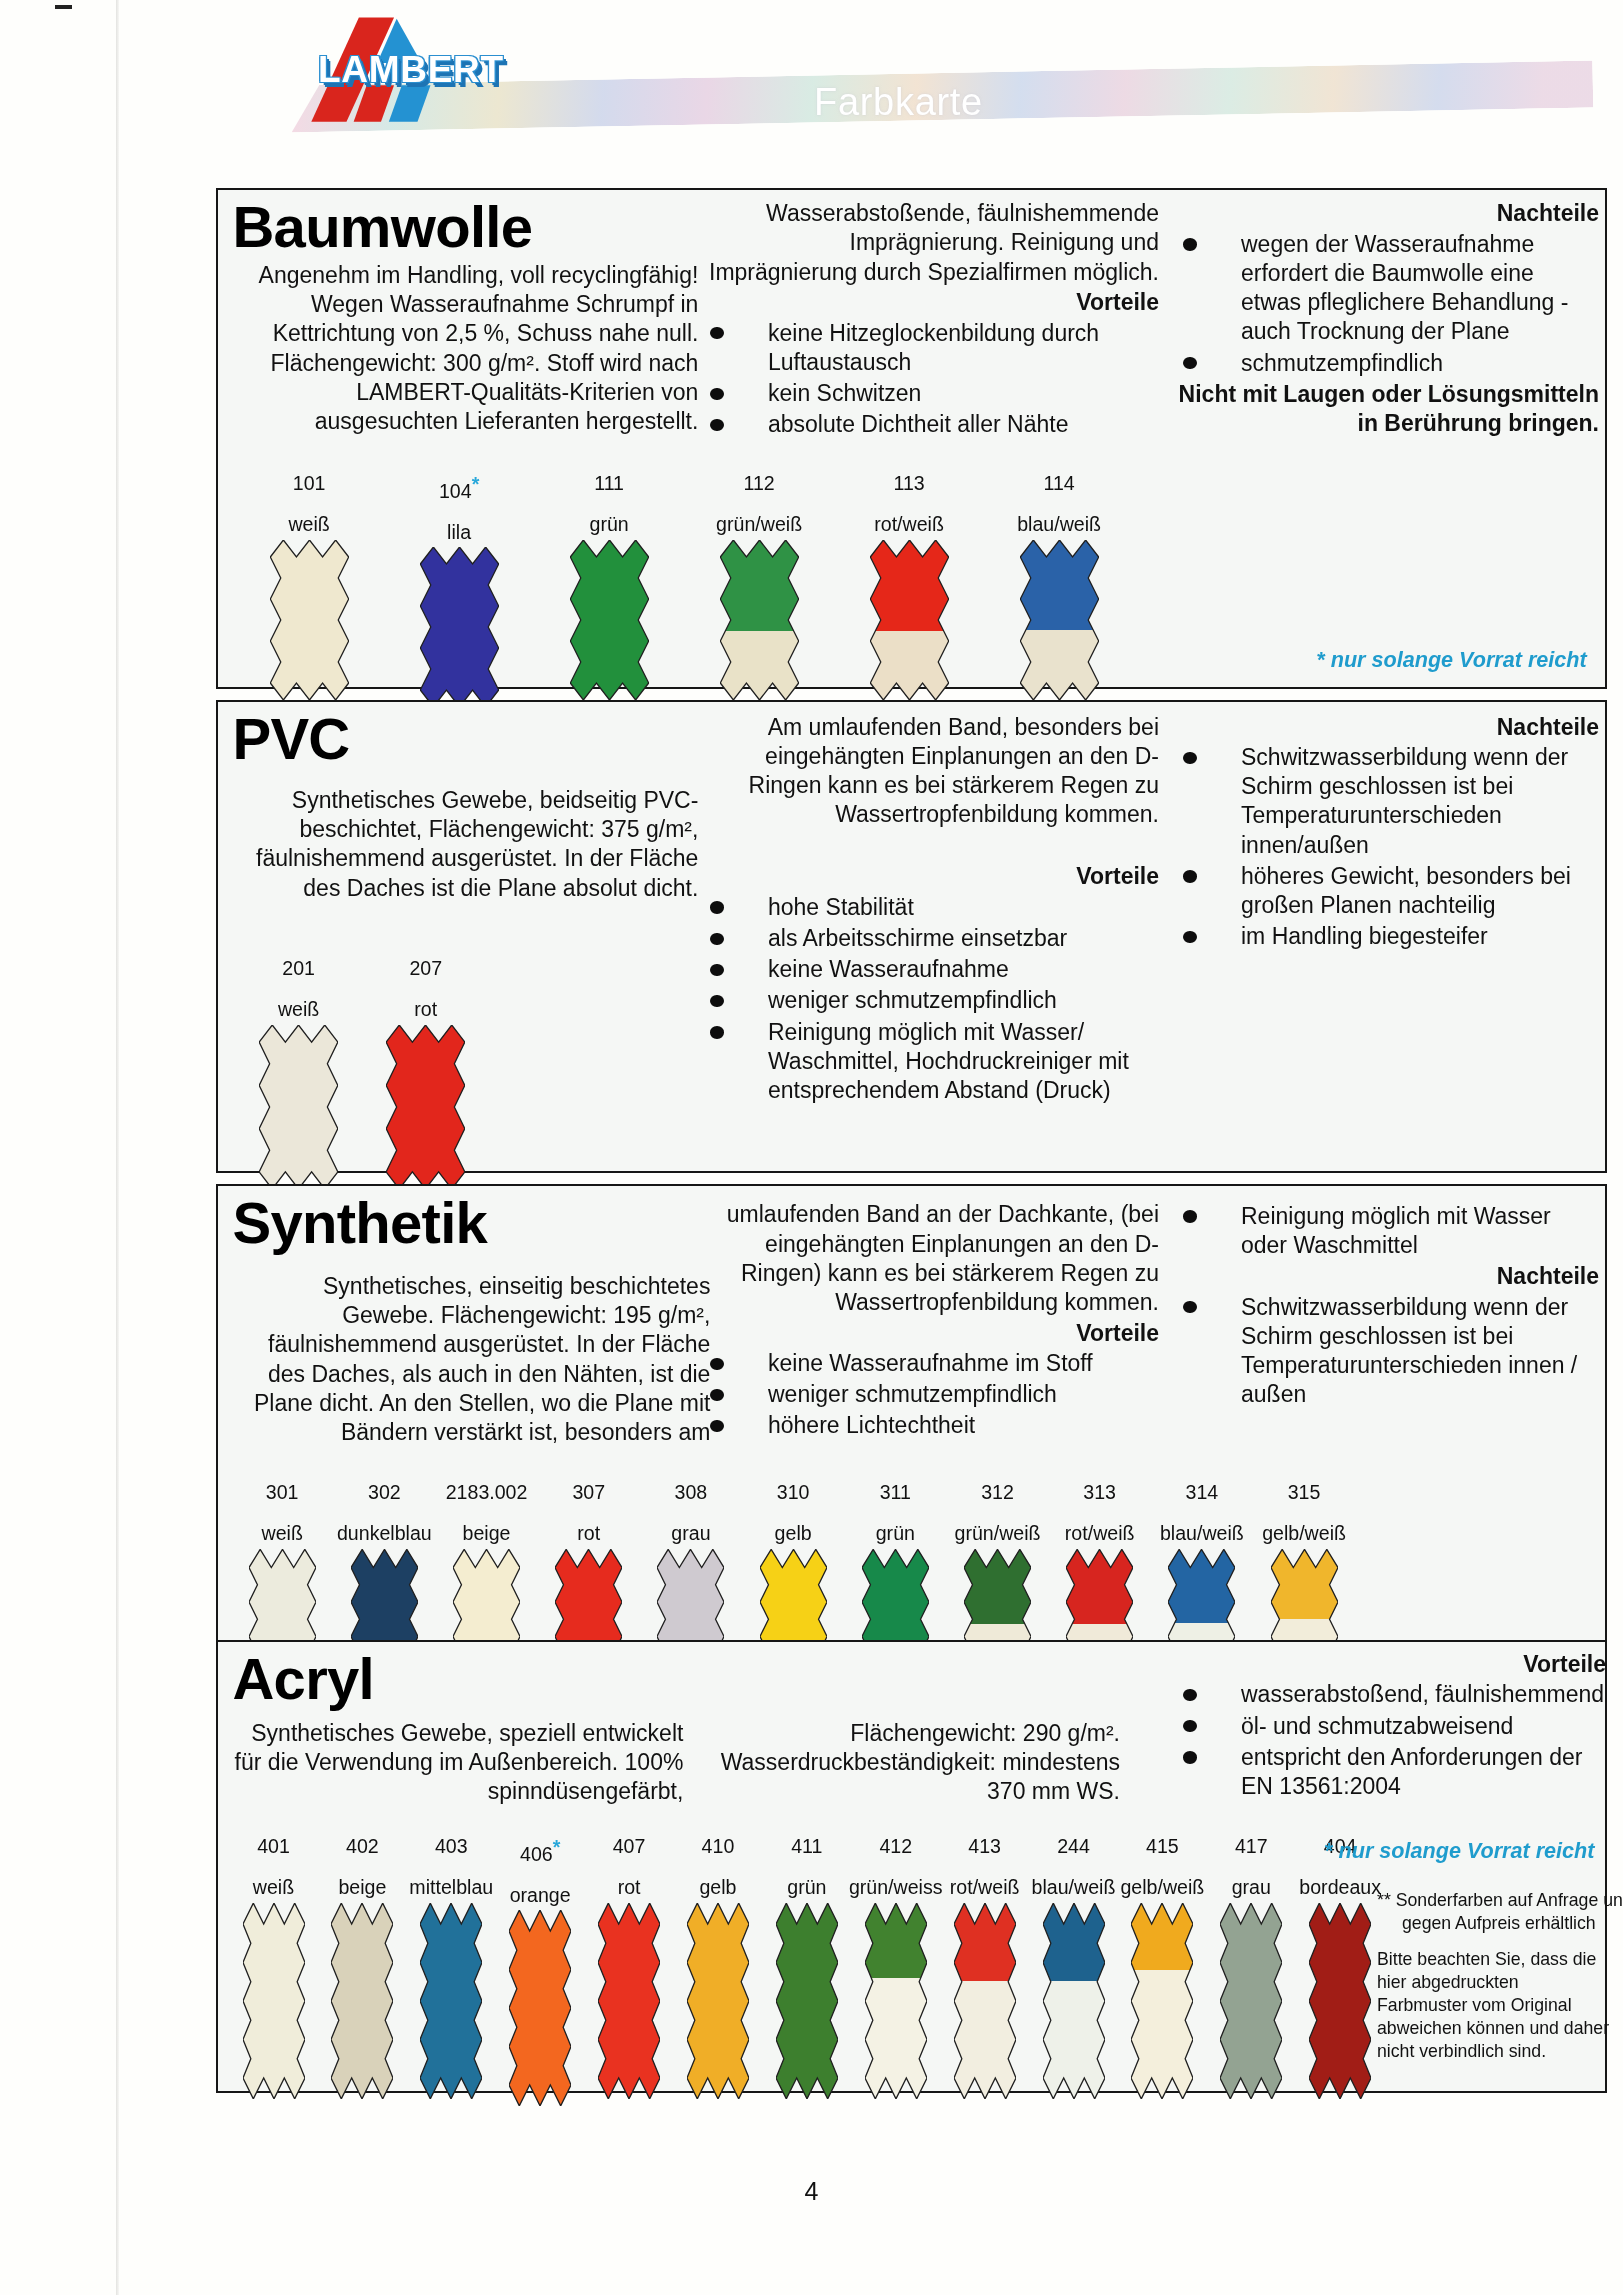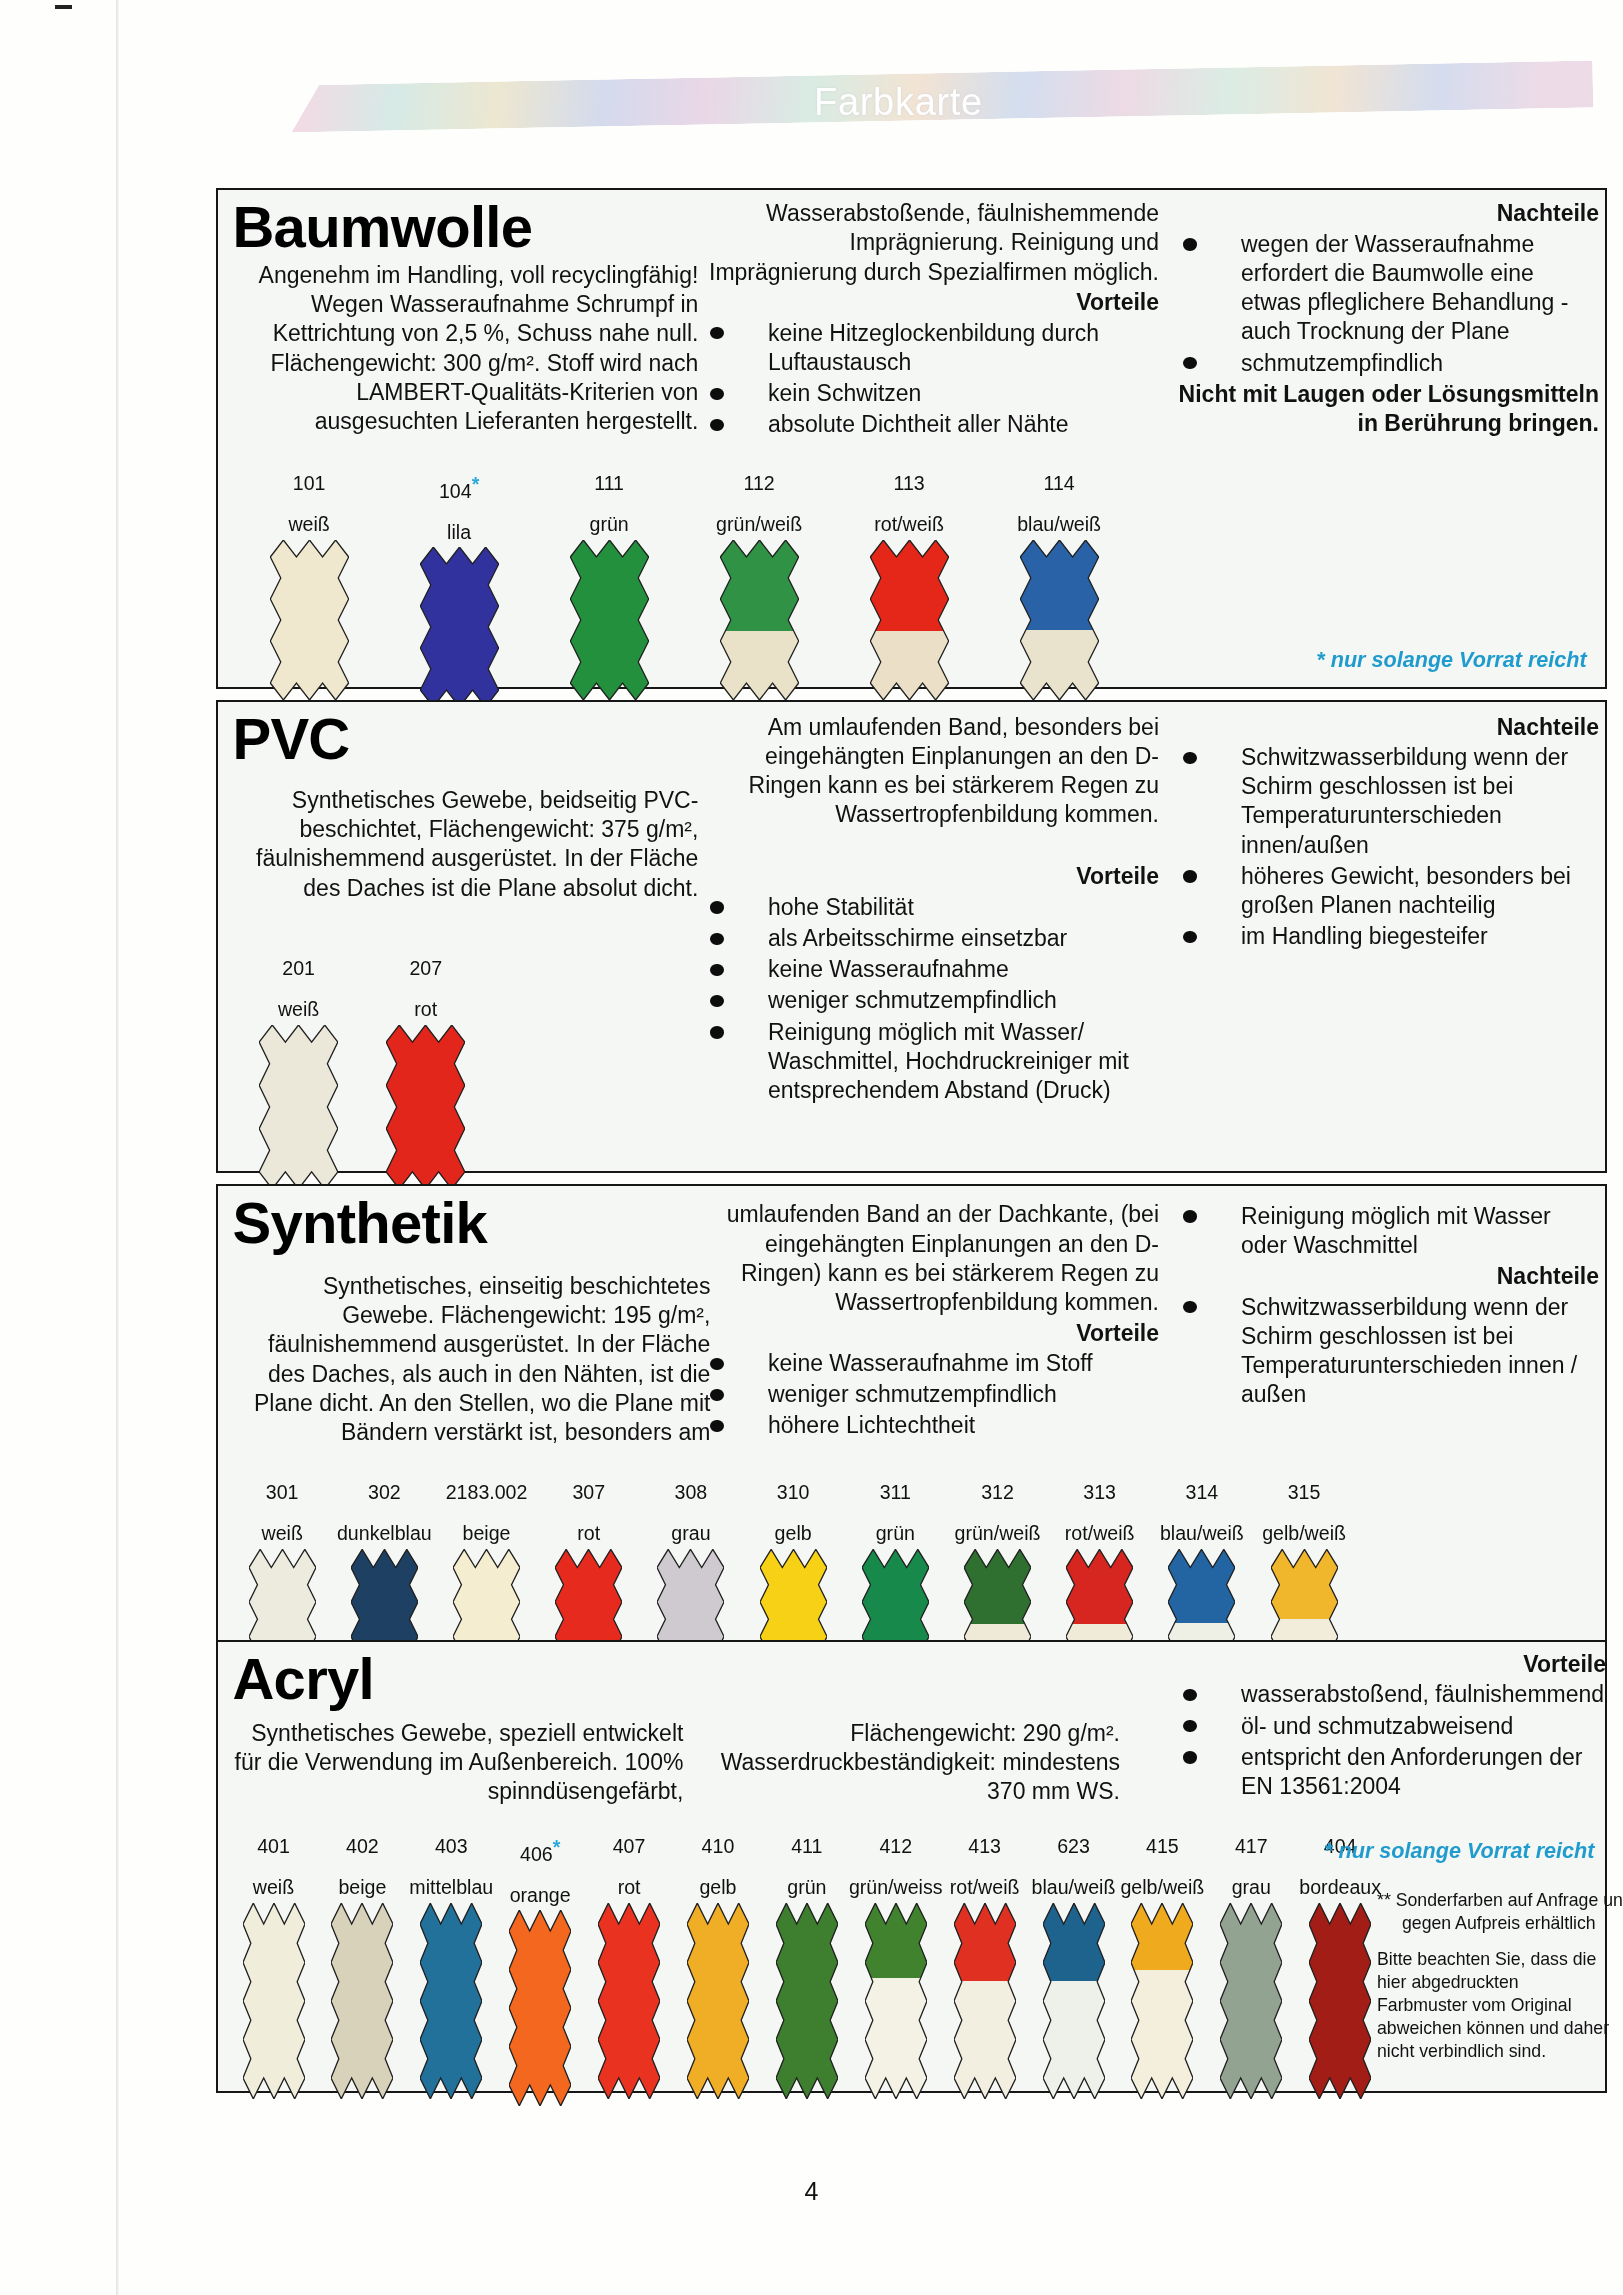--- a/index.html
+++ b/index.html
@@ -66,20 +66,29 @@
 </style>
 </head>
 <body>
 
 <div class="page">
   <div class="scan-edge"></div>
   <div class="scan-mark"></div>
 
   <div class="band"></div>
   <div class="band-title">Farbkarte</div>
+  <div class="logo">
+    <svg width="242" height="114" viewBox="0 0 370 175">
+      <polygon points="55,170 128,10 182,10 109,170" fill="#d9251d"></polygon>
+      <polygon points="186,12 224,80 156,80" fill="#2492d2"></polygon>
+      <polygon points="120,170 140,114 182,114 162,170" fill="#d9251d"></polygon>
+      <polygon points="174,170 194,114 238,114 218,170" fill="#2492d2"></polygon>
+    </svg>
+    <div class="logo-text">LAMBERT</div>
+  </div>
 
   <div class="box box-baumwolle">
     <div class="sec-title">Baumwolle</div>
     <div class="col" style="left:14.4px;top:71px;width:466px;">
       <p>Angenehm im Handling, voll recyclingfähig! Wegen Wasseraufnahme Schrumpf in Kettrichtung von 2,5 %, Schuss nahe null. Flächengewicht: 300 g/m². Stoff wird nach LAMBERT-Qualitäts-Kriterien von ausgesuchten Lieferanten hergestellt.</p>
     </div>
     <div class="col" style="left:483px;top:9.2px;width:458px;">
       <p>Wasserabstoßende, fäulnishemmende Imprägnierung. Reinigung und Imprägnierung durch Spezialfirmen möglich.</p>
       <p class="h-bold">Vorteile</p>
       <ul class="bullets">
@@ -587,21 +596,21 @@
                 <stop offset="0" stop-color="#df3022"></stop>
                 <stop offset="0.4" stop-color="#df3022"></stop>
                 <stop offset="0.4" stop-color="#f2eee0"></stop>
                 <stop offset="1" stop-color="#f2eee0"></stop>
               </linearGradient>
             </defs>
             <polygon points="0.0,32.0 15.8,0.0 31.7,32.0 47.5,0.0 63.3,32.0 79.2,0.0 95.0,32.0 83.0,61.5 95.0,91.0 83.0,120.5 95.0,150.0 83.0,179.5 95.0,209.0 83.0,238.5 95.0,268.0 79.2,300.0 63.3,268.0 47.5,300.0 31.7,268.0 15.8,300.0 0.0,268.0 12.0,238.5 0.0,209.0 12.0,179.5 0.0,150.0 12.0,120.5 0.0,91.0 12.0,61.5 0.0,32.0" fill="url(#swg27)" stroke="#1f1f1f" stroke-width="2"></polygon>
           </svg>
         </div>
         <div class="sw-cell">
-          <div class="sw-num">623</div>
+          <div class="sw-num">244</div>
           <div class="sw-label">blau/weiß</div>
           <svg width="62" height="196" viewBox="0 0 95 300">
             <defs>
               <linearGradient id="swg28" x1="0" y1="0" x2="0" y2="1">
                 <stop offset="0" stop-color="#1e628e"></stop>
                 <stop offset="0.4" stop-color="#1e628e"></stop>
                 <stop offset="0.4" stop-color="#eef1e9"></stop>
                 <stop offset="1" stop-color="#eef1e9"></stop>
               </linearGradient>
             </defs>

